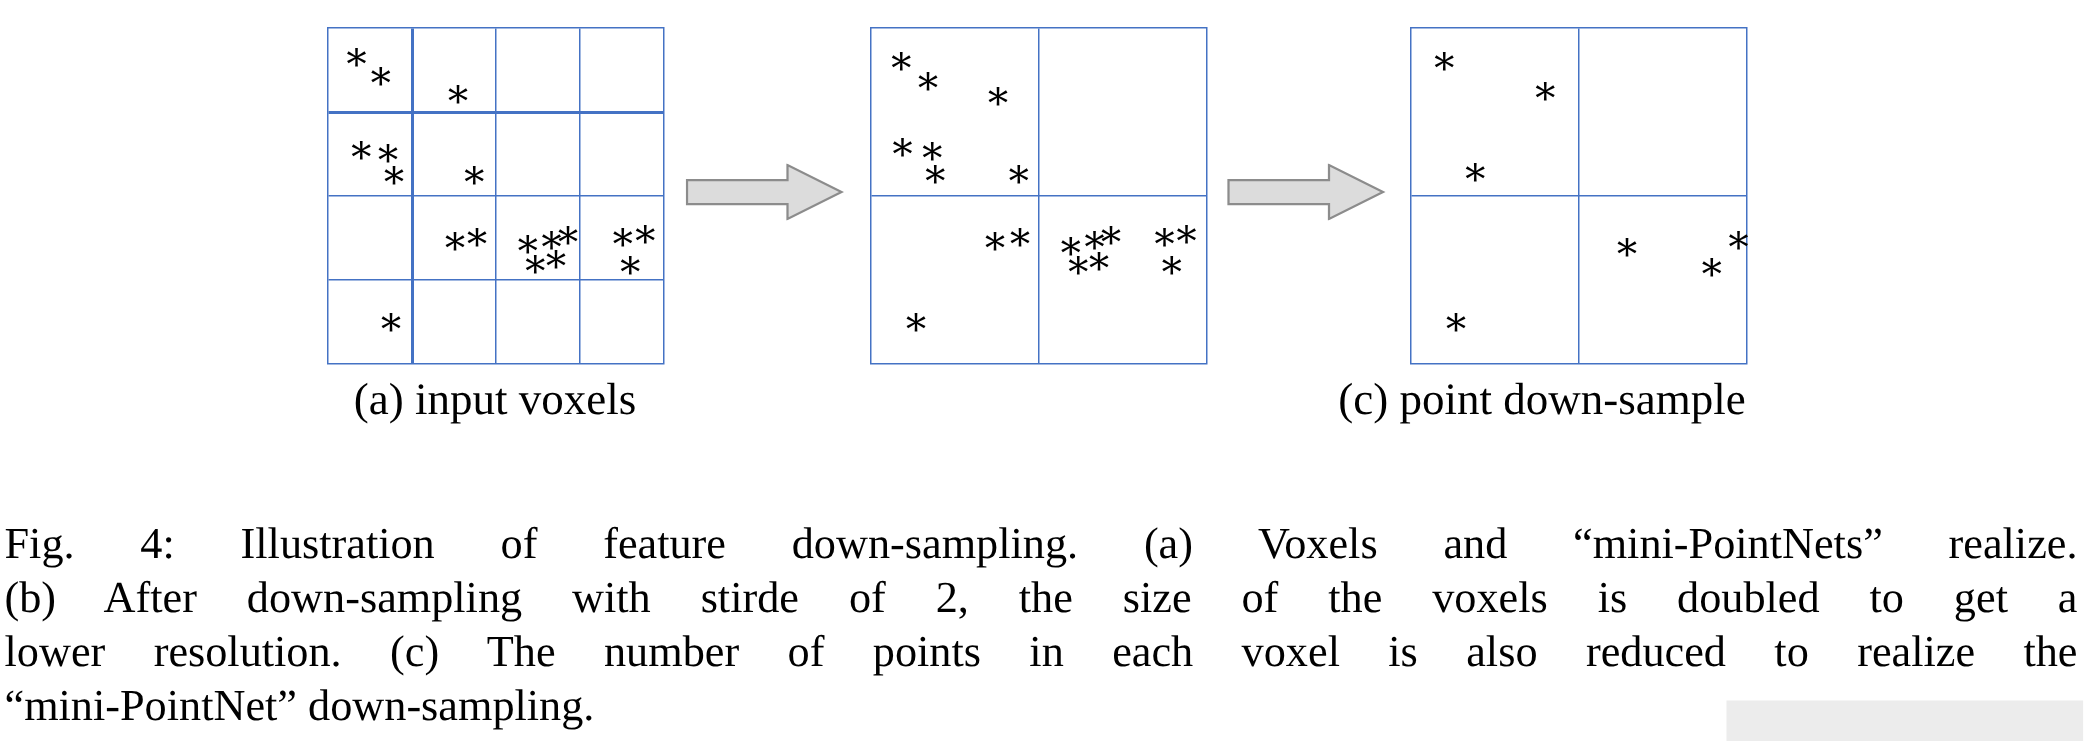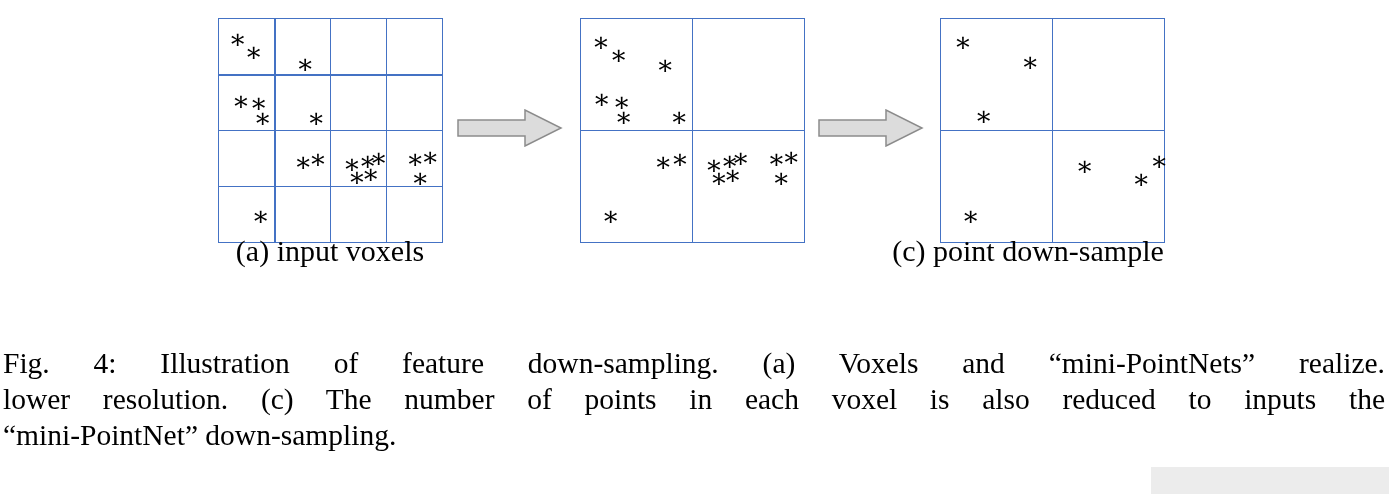--- a/index.html
+++ b/index.html
@@ -38,21 +38,21 @@
   .arrow {
     position: absolute;
     top: 109px;
     width: 106px;
     height: 38px;
   }
   .arrow-1 { left: 457px; }
   .arrow-2 { left: 818px; }
   .subcap {
     position: absolute;
-    top: 234px;
+    top: 250px;
     transform: translateX(-50%);
     white-space: nowrap;
     font-size: 30px;
     line-height: 34px;
   }
   .subcap-a { left: 330px; }
   .subcap-b { left: 690px; }
   .subcap-c { left: 1028px; }
   .caption {
     position: absolute;
@@ -146,19 +146,20 @@
       <span class="pt" style="left: 89.8%; top: 71.1%;">∗</span>
       <span class="pt" style="left: 97.8%; top: 63.1%;">∗</span>
       <span class="pt" style="left: 13.3%; top: 88%;">∗</span>
     </div>
 
   <div class="subcap subcap-a">(a) input voxels</div>
   <div class="subcap subcap-c">(c) point down-sample</div>
 
   <div class="caption">
     <span class="cap-line just">Fig. 4: Illustration of feature down-sampling. (a) Voxels and “mini-PointNets” realize.</span>
-    <span class="cap-line just">lower resolution. (c) The number of points in each voxel is also reduced to inputs the</span>
+    <span class="cap-line just">(b) After down-sampling with stirde of 2, the size of the voxels is doubled to get a</span>
+    <span class="cap-line just">lower resolution. (c) The number of points in each voxel is also reduced to realize the</span>
     <span class="cap-line">“mini-PointNet” down-sampling.</span>
   </div>
 
   <div class="corner-artifact"></div>
 
 </div>
 
 </body></html>

